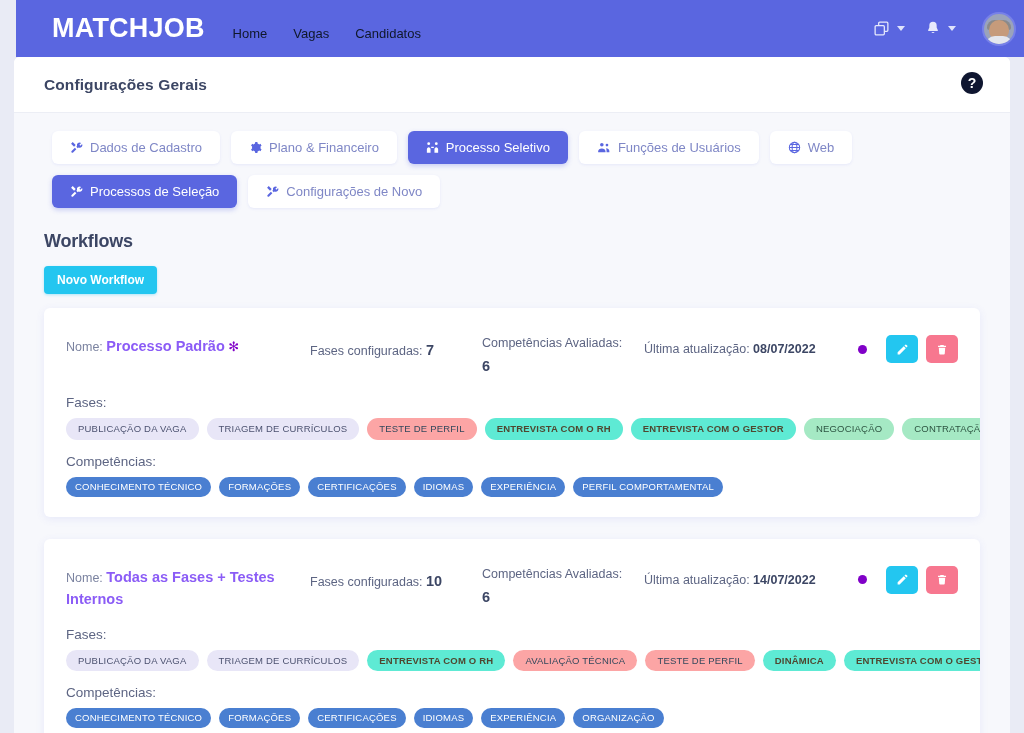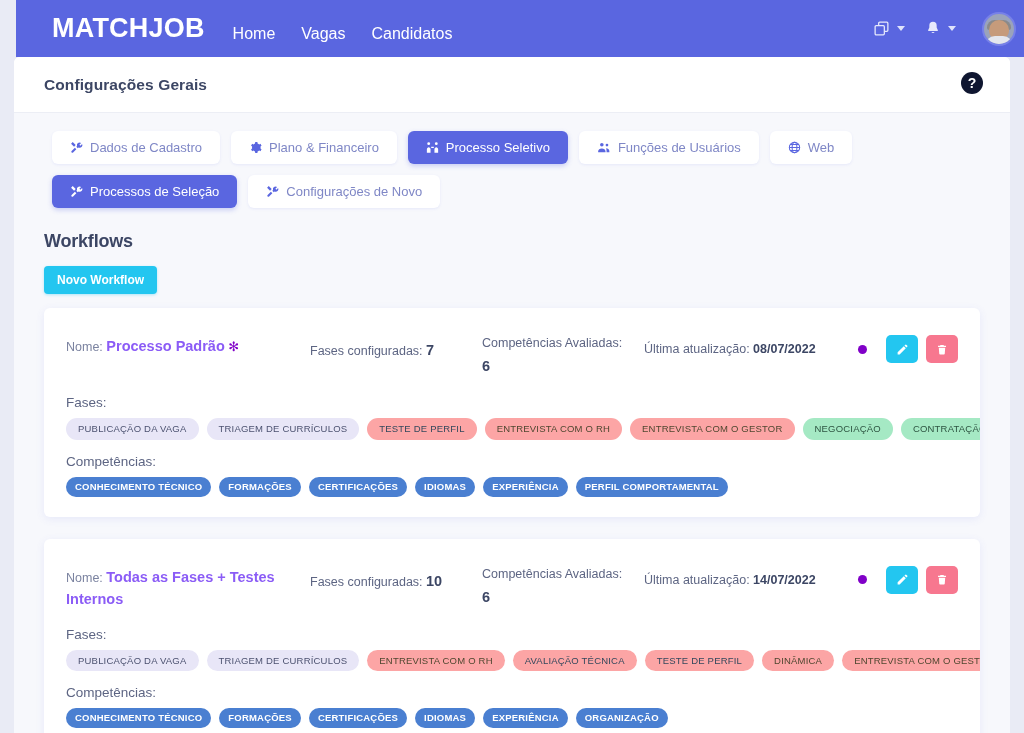--- a/index.html
+++ b/index.html
@@ -17,21 +17,21 @@
     background: #5a66e0; display: flex; align-items: center;
     padding: 0 24px 0 36px; z-index: 5;
   }
   .brand {
     color: #ffffff; font-size: 27px; font-weight: bold;
     letter-spacing: 0.2px; margin-right: 28px; line-height: 1;
     cursor: pointer;
   }
   .nav-links { display: flex; align-items: center; gap: 26px; }
   .nav-link {
-    color: #ffffff; font-size: 16px; cursor: pointer; white-space: nowrap; margin-top: 10px;
+    color: #0f172a; font-size: 13px; cursor: pointer; white-space: nowrap; margin-top: 10px;
   }
   .nav-spacer { flex: 1; }
   .nav-right { display: flex; align-items: center; gap: 4px; }
   .nav-icon-btn {
     display: flex; align-items: center; gap: 7px;
     padding: 4px 8px; cursor: pointer;
   }
   .nav-icon-btn svg { display: block; }
   .caret {
     width: 0; height: 0; border-left: 4px solid transparent;
@@ -146,24 +146,24 @@
 
   .row-label { font-size: 13.5px; color: #5d6583; margin: 4px 0 8px; }
   .chips { display: flex; gap: 8px; flex-wrap: nowrap; }
   .chip {
     border-radius: 12px; padding: 5px 12px; font-size: 9.5px;
     letter-spacing: .2px; white-space: nowrap; line-height: 1.25;
     cursor: pointer;
   }
   .chip.lav  { background: #e8e6f7; color: #4c5270; }
   .chip.cyan { background: #fca5a5; color: #33485c; }
-  .chip.yel  { background: #fca5a5; color: #4f4730; }
+  .chip.yel  { background: #5eead4; color: #4f4730; font-weight: bold; }
   .chip.grn  { background: #a5e9c4; color: #2e5542; }
   .chip.blue {
-    background: #4a7fd1; color: #ffffff; font-weight: bold;
+    background: #4a7fd1; color: #ffffff; font-weight: normal;
     border-radius: 11px; padding: 4px 9px; font-size: 9.5px;
   }
   .comp-row { margin-top: 14px; }
 </style>
 </head>
 <body>
 
 <div id="app">
 
   <div class="navbar">

